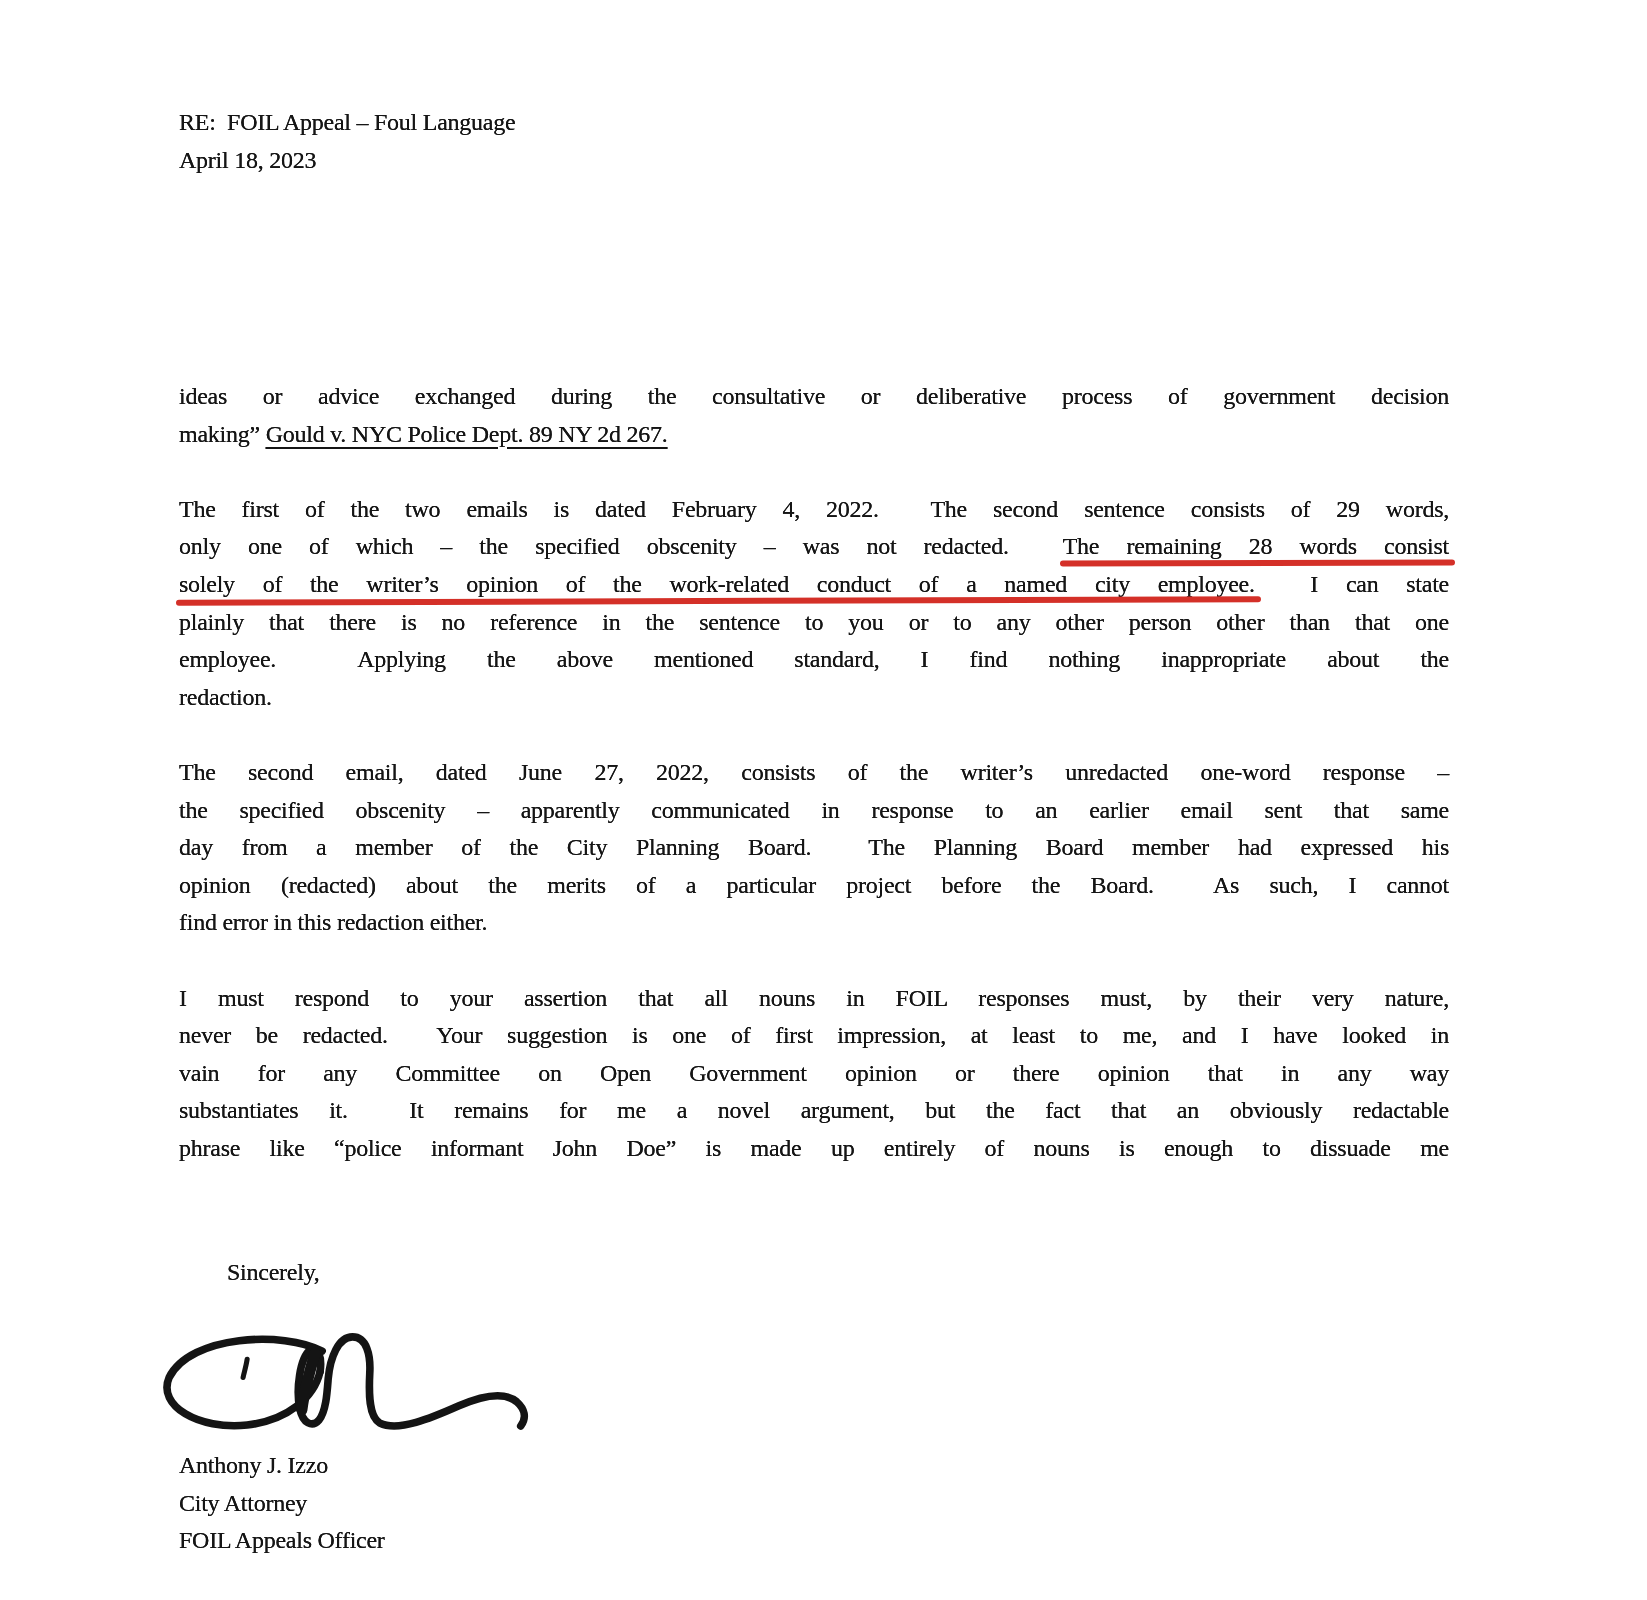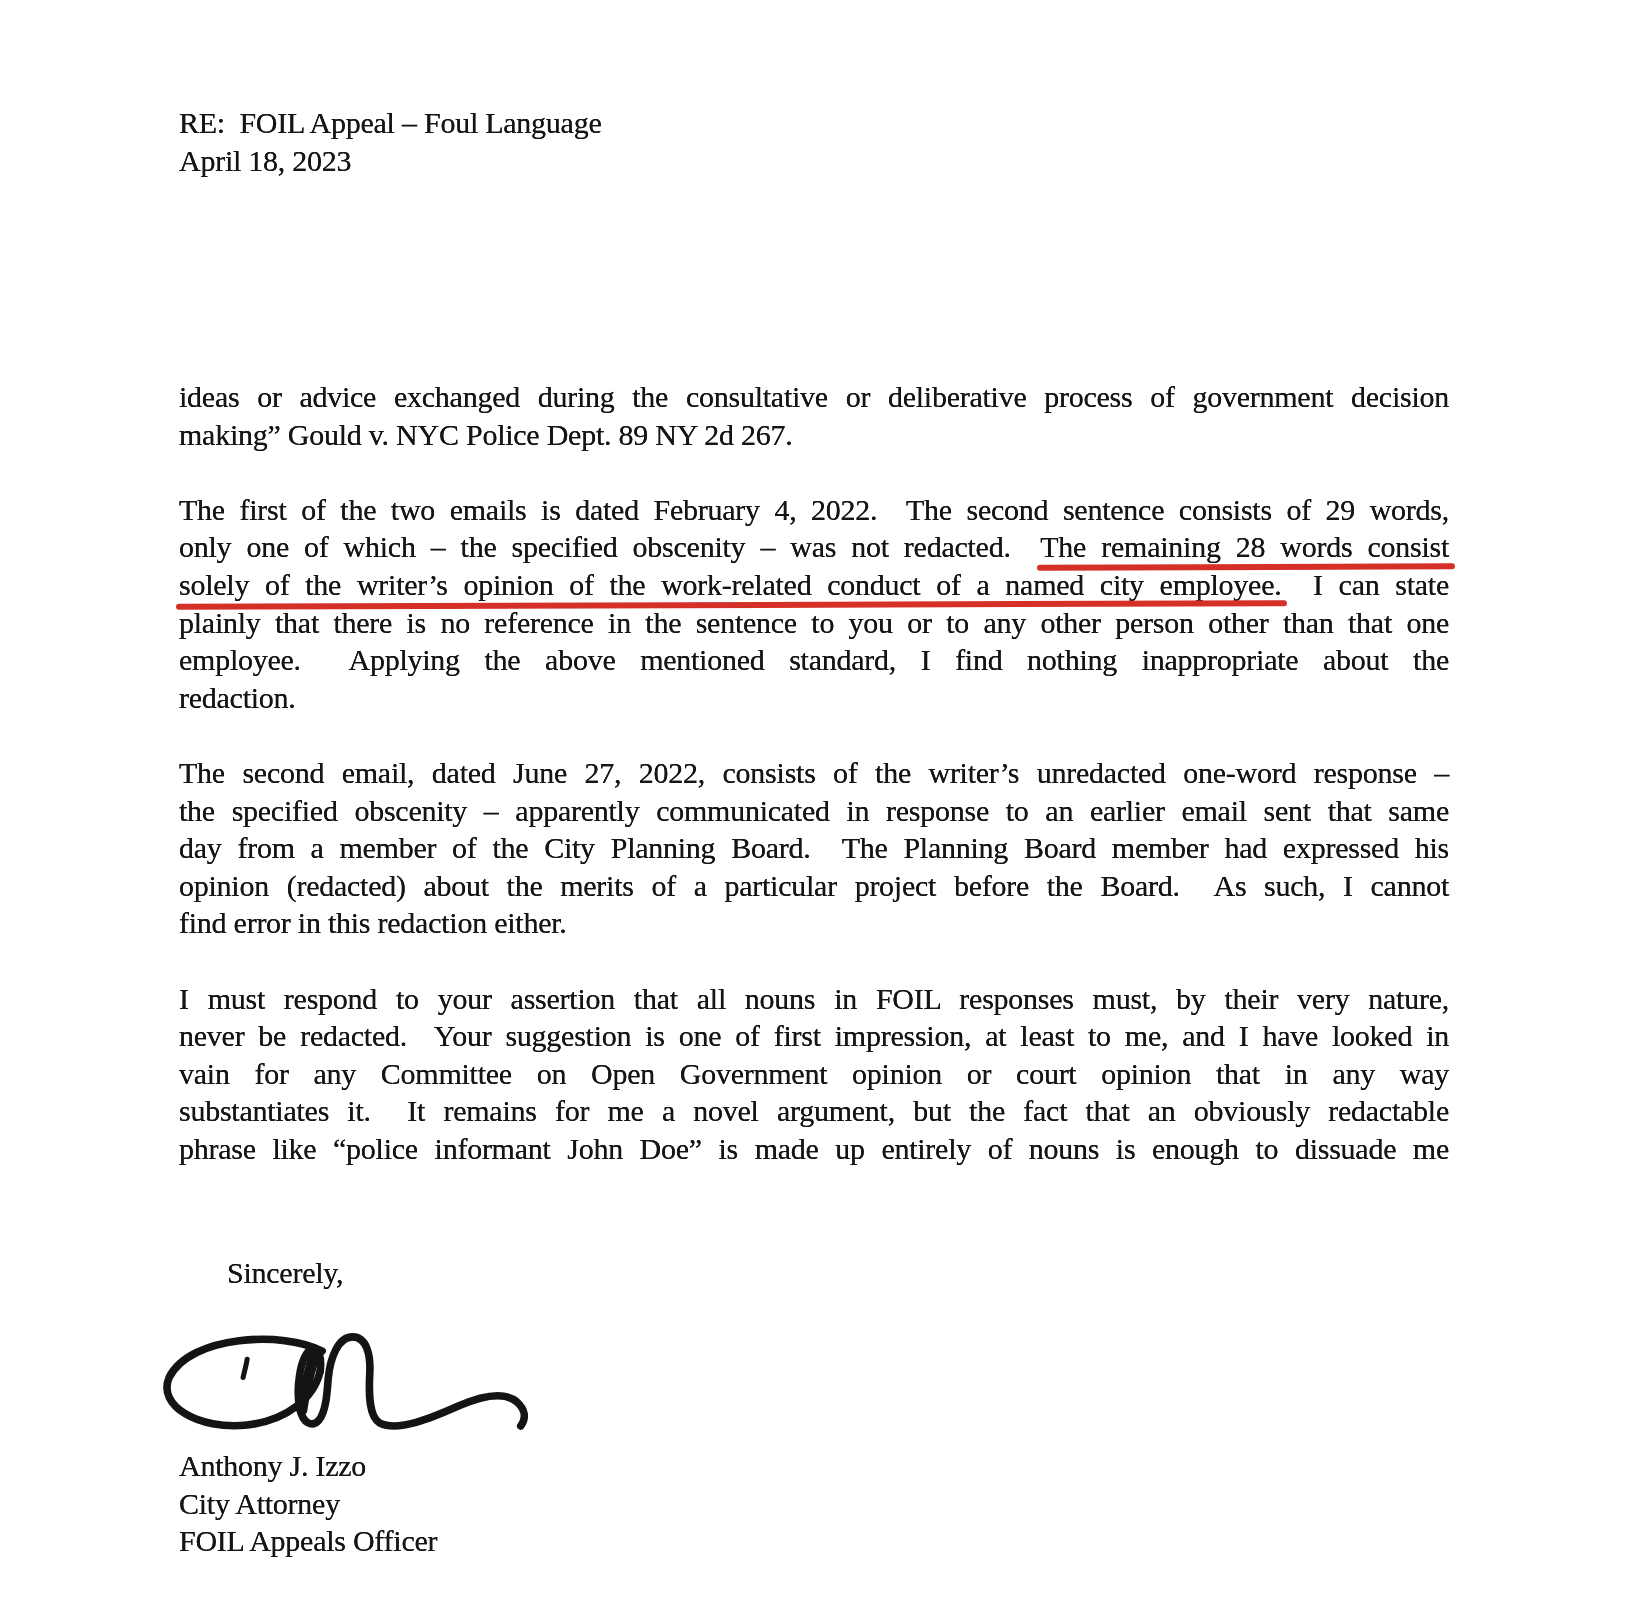--- a/index.html
+++ b/index.html
@@ -11,33 +11,34 @@
   .page{
     position:relative;
     width:1647px;height:1600px;
     background:var(--paper);
     font-family:"Liberation Serif","DejaVu Serif",serif;
     color:var(--ink);
     overflow:hidden;
   }
   .textblock{
     position:absolute;
-    font-size:30px;
+    font-size:24px;
     line-height:37.6px;
     letter-spacing:-0.25px;
     text-shadow:0 0 .4px currentColor; 
   }
   .header{left:179px;top:104px;}
   .body-col{left:179px;top:378px;width:1270px;}
   .para{margin:0 0 37.6px 0;}
   .line{white-space:nowrap;}
   .jline{text-align:justify;text-align-last:justify;text-justify:inter-word;}
   .nline{text-align:left;}
   .seg-plain{}
   .seg-underline{
+    text-decoration:underline;
     text-decoration-thickness:2.2px;
     text-underline-offset:4.5px;
   }
   .seg-red-underline{position:relative;}
   .seg-red-underline::after{
     content:"";
     position:absolute;
     left:-3px;right:-6px;bottom:-7px;height:6px;
     background:var(--red);
     border-radius:3px;
@@ -77,21 +78,21 @@
       <div class="para">
         <div class="line jline"><span class="seg-plain">The second email, dated June 27, 2022, consists of the writer’s unredacted one-word response –</span></div>
         <div class="line jline"><span class="seg-plain">the specified obscenity – apparently communicated in response to an earlier email sent that same</span></div>
         <div class="line jline"><span class="seg-plain">day from a member of the City Planning Board.&nbsp; The Planning Board member had expressed his</span></div>
         <div class="line jline"><span class="seg-plain">opinion (redacted) about the merits of a particular project before the Board.&nbsp; As such, I cannot</span></div>
         <div class="line nline"><span class="seg-plain">find error in this redaction either.</span></div>
       </div>
       <div class="para">
         <div class="line jline"><span class="seg-plain">I must respond to your assertion that all nouns in FOIL responses must, by their very nature,</span></div>
         <div class="line jline"><span class="seg-plain">never be redacted.&nbsp; Your suggestion is one of first impression, at least to me, and I have looked in</span></div>
-        <div class="line jline"><span class="seg-plain">vain for any Committee on Open Government opinion or court opinion that in any way</span></div>
+        <div class="line jline"><span class="seg-plain">vain for any Committee on Open Government opinion or there opinion that in any way</span></div>
         <div class="line jline"><span class="seg-plain">substantiates it.&nbsp; It remains for me a novel argument, but the fact that an obviously redactable</span></div>
         <div class="line jline"><span class="seg-plain">phrase like “police informant John Doe” is made up entirely of nouns is enough to dissuade me</span></div>
       </div>
     </div>
 
   <div class="textblock valediction">Sincerely,</div>
 
   <div class="signature-wrap">
     <svg viewBox="0 0 375 105" fill="none" xmlns="http://www.w3.org/2000/svg">
 

